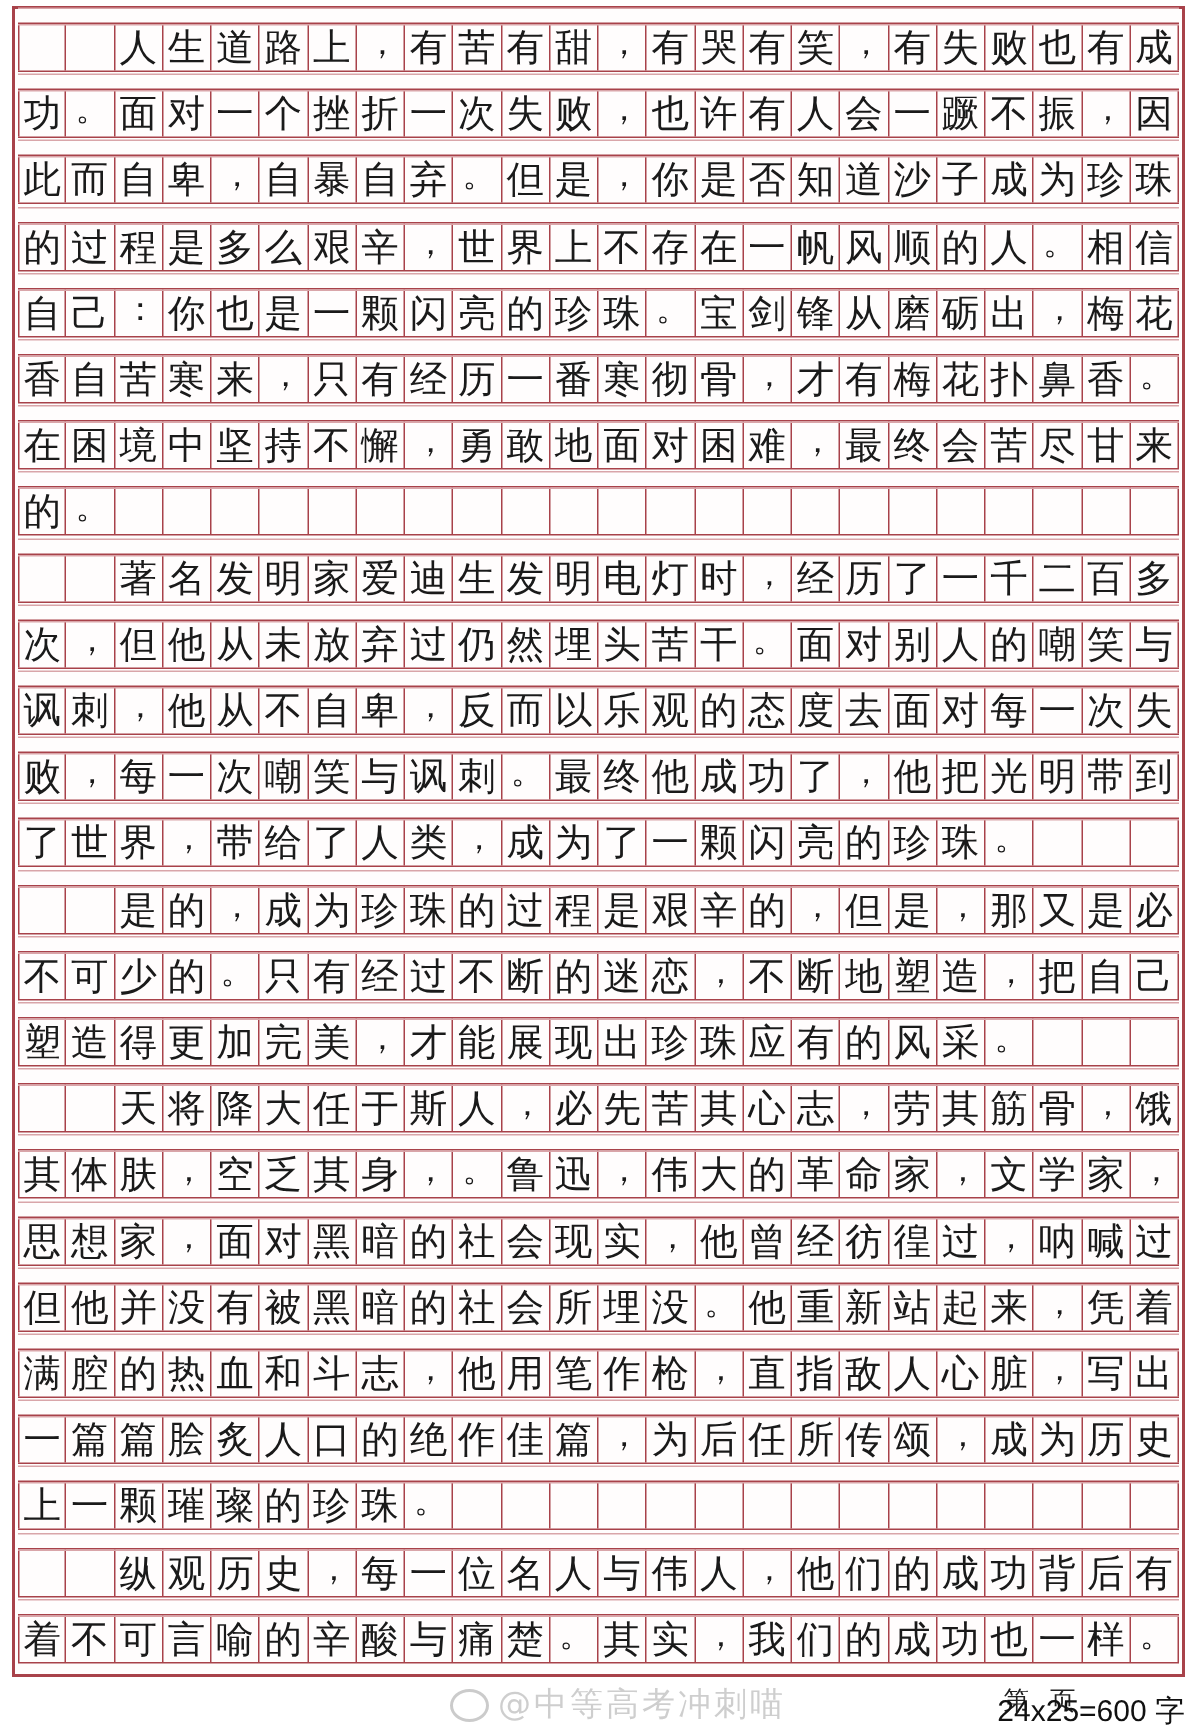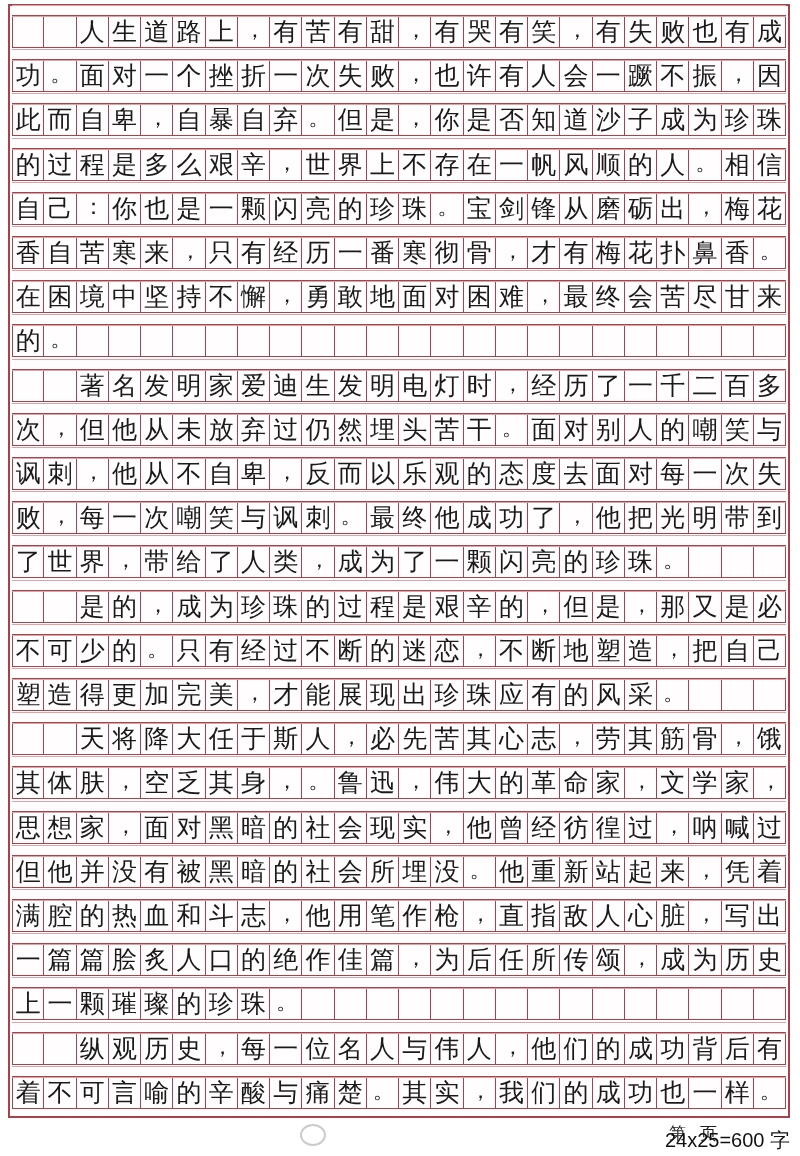--- a/index.html
+++ b/index.html
@@ -696,15 +696,15 @@
         <div class="cell">也</div>
         <div class="cell">一</div>
         <div class="cell">样</div>
         <div class="cell punct">。</div>
       </div>
     </div>
 </div>
 
 <div class="footer-page">第页</div>
 <div class="watermark">
-  <span class="wb"></span>
+  <span class="wb"></span><span>@中等高考冲刺喵</span>
 </div>
 <div class="count">24x25=600 字</div>
 
 </body></html>

